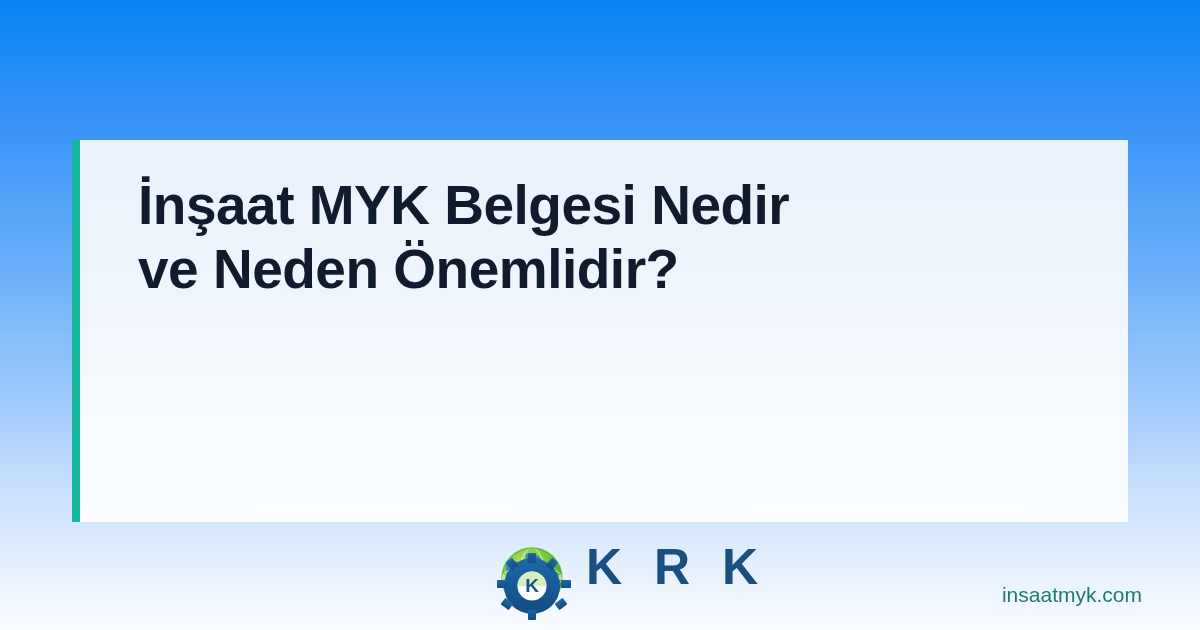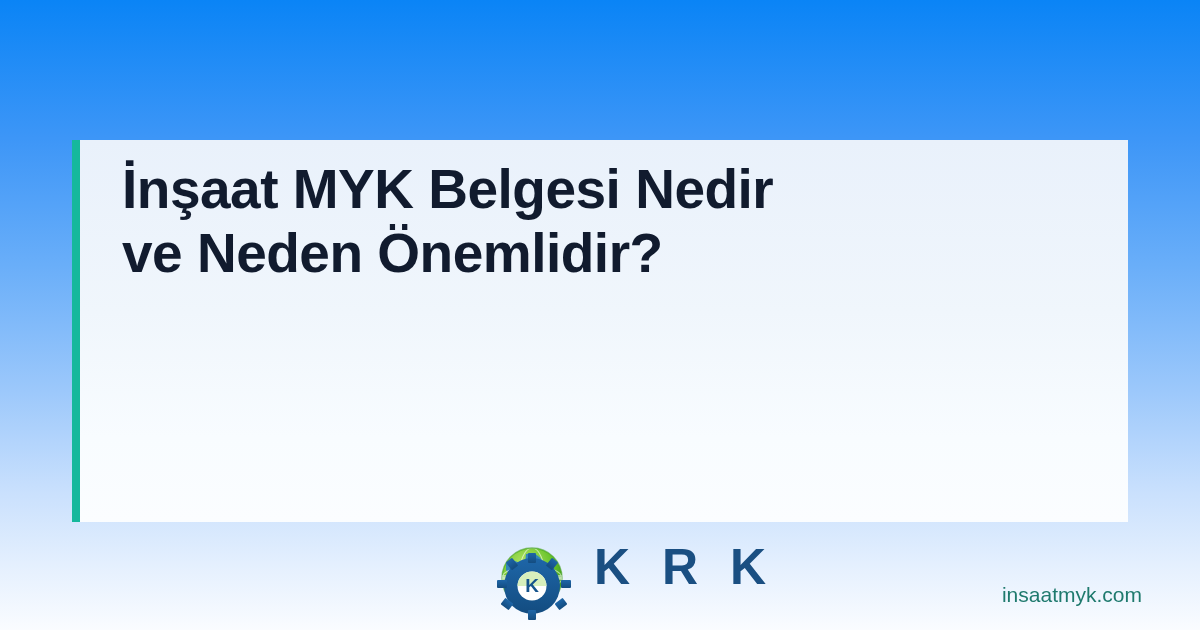--- a/index.html
+++ b/index.html
@@ -48,21 +48,21 @@
     height: 100%;
     background: linear-gradient(to bottom, #e9f1fb 0%, #f0f6fc 45%, #f8fcff 78%, #fbfdff 100%);
     position: relative;
   }
 
   #hero-title {
     position: absolute;
     left: 42px;
     top: 18px;
     width: 920px;
-    margin: 0;
+    margin: 16px;
     font-size: 55px;
     line-height: 1.16;
     font-weight: bold;
     color: #111b2e;
     letter-spacing: -0.5px;
     white-space: pre-line;
   }
 
   
   #hero-subtitle {
@@ -95,21 +95,21 @@
   }
   #logo-mark svg {
     display: block;
     width: 96px;
     height: 78px;
   }
   #logo-wordmark {
     display: flex;
     flex-direction: column;
     justify-content: flex-start;
-    margin-left: 12px;
+    margin-left: 4px;
     padding-top: 2px;
   }
   #brand-name {
     font-size: 50px;
     line-height: 0.94;
     font-weight: bold;
     color: #1a4f82;
     letter-spacing: 9px;
   }
   #brand-tagline {

